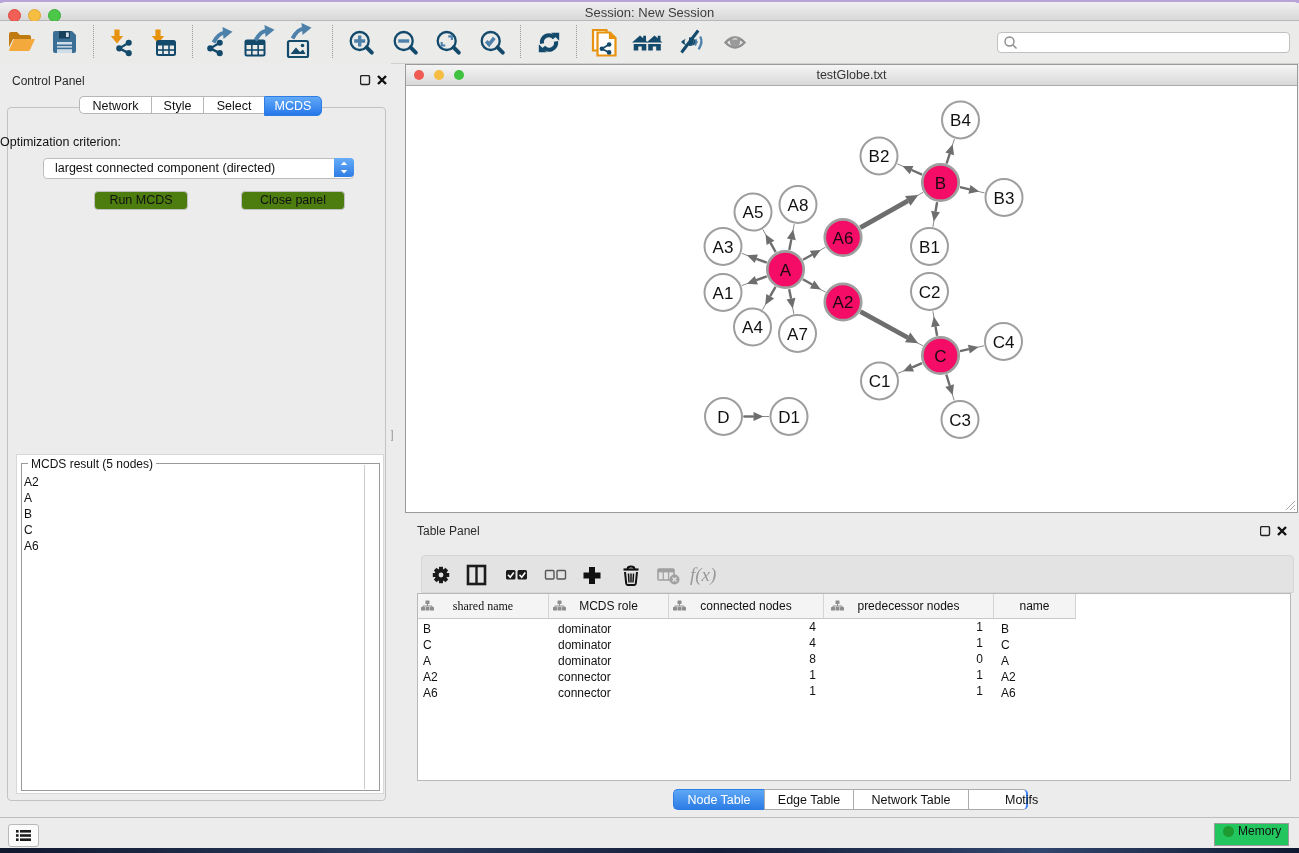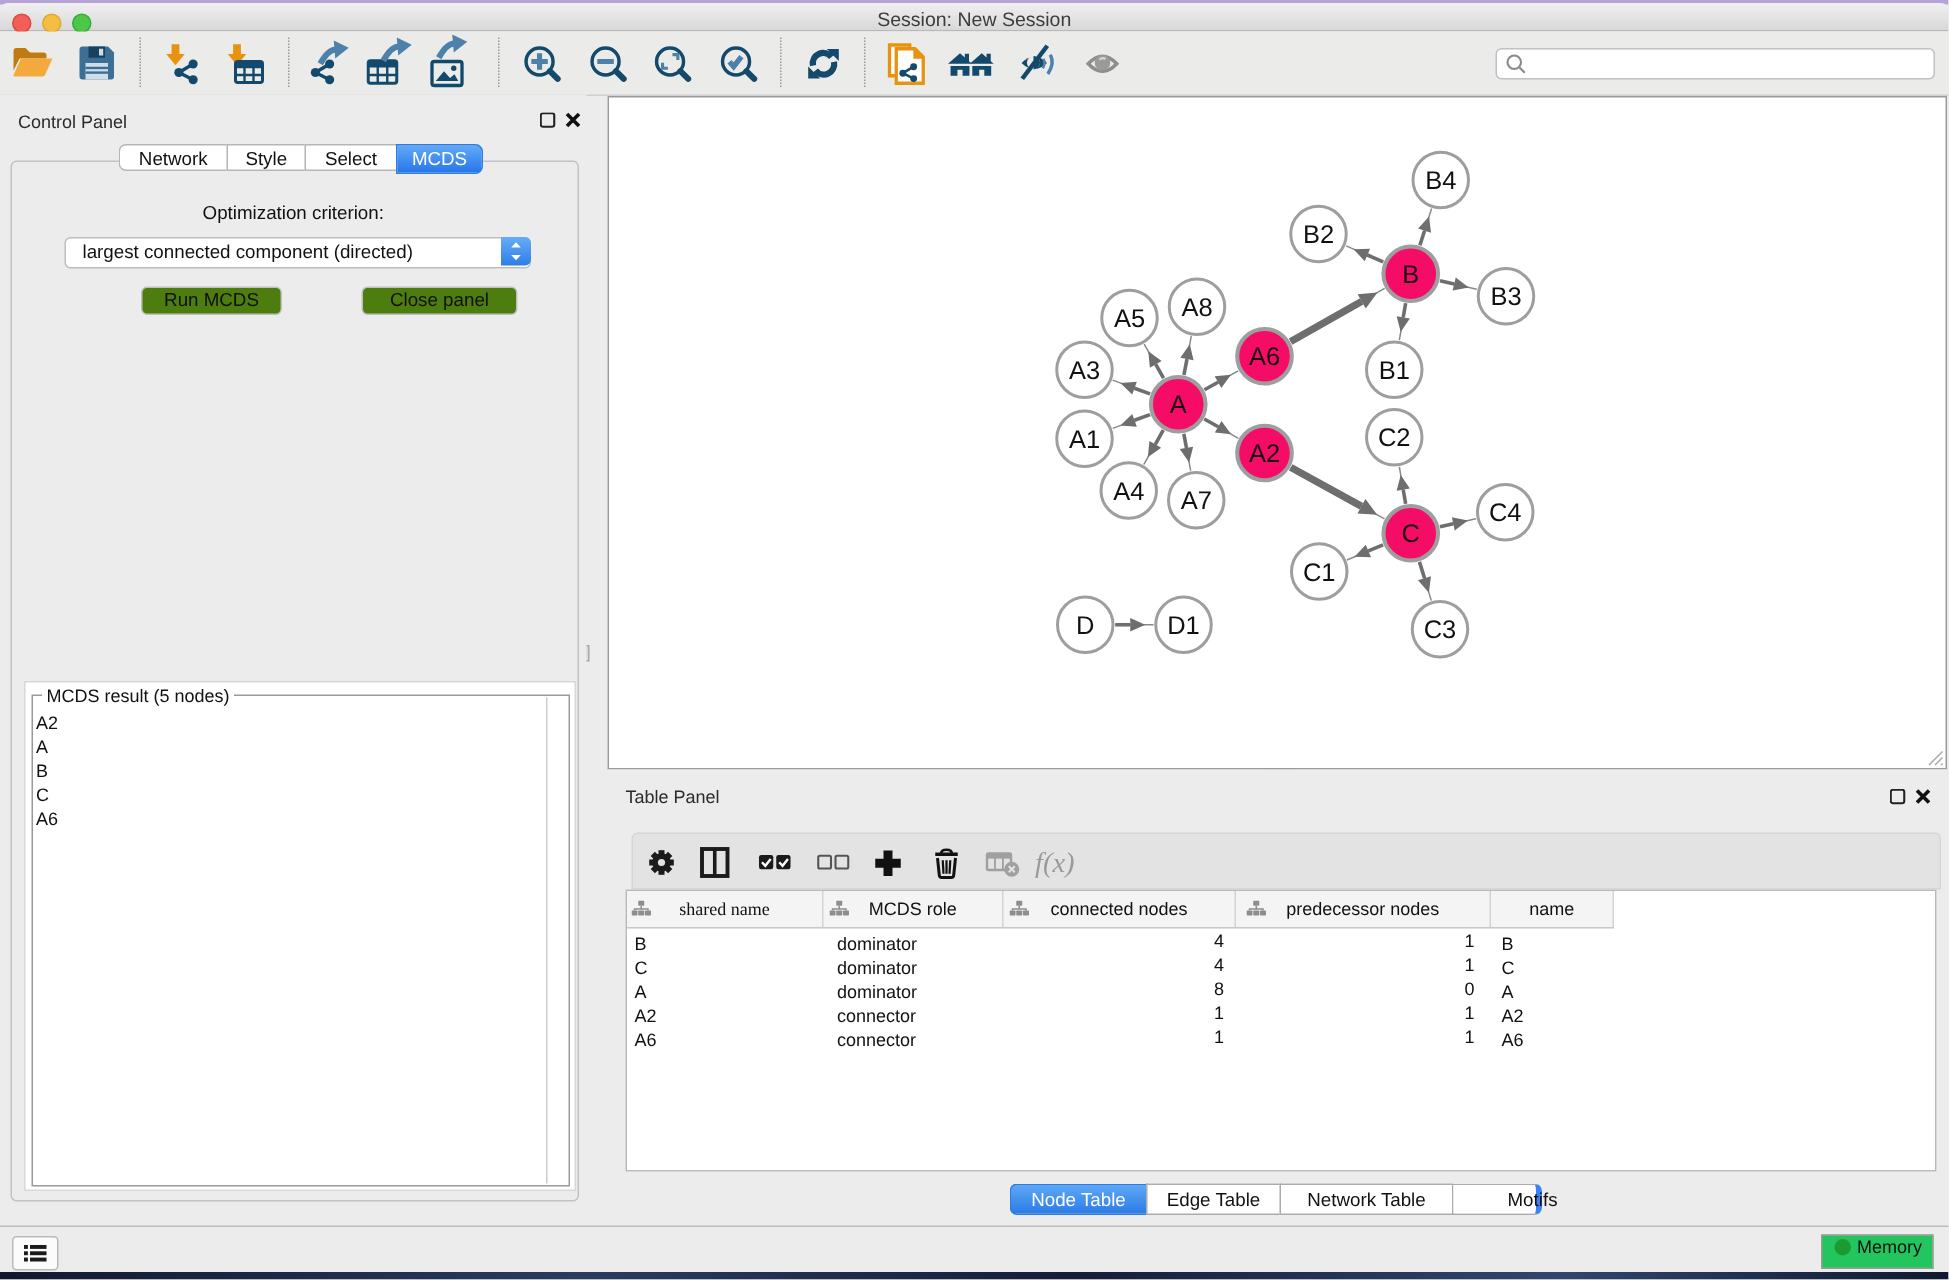--- a/index.html
+++ b/index.html
@@ -25,21 +25,21 @@
 #cpanel .hdr{position:absolute;left:12px;top:11px;font-size:12px;color:#2b2b2b;}
 .winbtns{position:absolute;top:73px;font-size:11px;color:#111;}
 #tabsrow{position:absolute;left:79px;top:33px;height:20px;display:flex;}
 .tab{height:18px;line-height:18px;box-sizing:border-box;font-size:12.5px;background:#fff;
   border:1px solid #b6b6b6;border-right:none;color:#111;text-align:center;}
 .tab.first{border-radius:5px 0 0 5px;}
 .tab.sel{background:linear-gradient(#62aaf7,#2676ea);color:#fff;border:1px solid #2e7de5;
   border-radius:0 5px 5px 0;height:20px;}
 #cpbox{position:absolute;left:7px;top:44px;width:377px;height:692px;
   border:1px solid #c2c2c2;border-radius:4px;background:#ececec;}
-#optlabel{position:absolute;left:0;width:100%;top:72px;text-align:center;
+#optlabel{position:absolute;left:0;width:100%;top:72px;
   font-size:12.5px;color:#111;}
 #combo{position:absolute;left:43px;top:95px;width:298px;height:19px;background:#fff;
   border:1px solid #bdbdbd;border-radius:4px;font-size:12.5px;color:#111;
   line-height:19px;padding-left:11px;}
 #combobtn{position:absolute;right:-1px;top:-1px;width:20px;height:19px;
   background:linear-gradient(#67acf8,#2f7ee6);border-radius:0 4px 4px 0;}
 .btn{position:absolute;height:17px;background:#4d7c0f;border:1px solid #c0c0c0;
   border-radius:4px;font-size:12.5px;color:#111;text-align:center;line-height:17px;}
 #resultwrap{position:absolute;left:16px;top:391px;width:366px;height:338px;background:#fff;
   border:1px solid #d8d8d8;}
@@ -69,21 +69,21 @@
 .hcell{position:absolute;top:0;height:24px;border-right:1px solid #d4d4d4;}
 .sorticon{position:absolute;top:6px;}
 .hlabel{position:absolute;top:5px;left:0;width:100%;text-align:center;font-size:12px;}
 .tcell{position:absolute;font-size:12px;color:#111;height:16px;line-height:16px;}
 #tabs2{position:absolute;left:268px;top:276px;height:21px;display:flex;
   font-size:12.5px;}
 .tab2{height:21px;line-height:21px;box-sizing:border-box;text-align:center;background:#fff;color:#111;
   border:1px solid #ababab;border-right:none;}
 .tab2.sel{background:linear-gradient(#5ea8f7,#2c7ce5);color:#fff;border-color:#2c7ce5;}
 .tab2.first{border-radius:5px 0 0 5px;}
-.tab2.last{border-radius:0 5px 5px 0;border-right:4px solid #3b82f6;padding-left:36px;}
+.tab2.last{border-radius:0 5px 5px 0;border-right:2px solid #3b82f6;padding-left:36px;}
 
 #statusbar{left:0;top:817px;width:1299px;height:31px;background:#ececec;
   border-top:1px solid #bcbcbc;}
 #memorybtn{position:absolute;left:1214px;top:5px;width:73px;height:21px;background:#22c55e;
   border:1px solid #9b9b9b;font-size:12px;color:#111;}
 #listbtn{position:absolute;left:8px;top:6px;width:29px;height:21px;background:#fbfbfb;
   border:1px solid #b9b9b9;border-radius:3px;}
 #desktop-bottom{left:0;top:848px;width:1299px;height:5px;
   background:linear-gradient(90deg,#10182e,#2a3c60 30%,#141d38 55%,#31466e 80%,#0f1830);}
 </style>
@@ -252,20 +252,26 @@
   <div id="resultwrap">
     <div id="fieldset">
       <div id="legend">MCDS result (5 nodes)</div>
       <div id="mcdslist">A2<br>A<br>B<br>C<br>A6</div>
       <div id="vscroll"></div>
     </div>
   </div>
 </div>
 
 <div class="abs" id="netwin">
+  <div id="nettitle">
+    <span class="tl2" style="left:8px;background:#ef5a52;"></span>
+    <span class="tl2" style="left:27.5px;background:#f5bd41;"></span>
+    <span class="tl2" style="left:47.5px;background:#3ec23f;"></span>
+    <div class="title">testGlobe.txt</div>
+  </div>
   <div id="graphhost" style="position:absolute;left:12px;top:21px;"><svg id="graph" width="893" height="426" font-family="Liberation Sans, sans-serif">
         <line x1="348.7" y1="190.4" x2="323.8" y2="199.6" stroke="#888" stroke-width="1"></line>
         <line x1="348.7" y1="190.4" x2="338.3" y2="194.2" stroke="#6e6e6e" stroke-width="2.4"></line>
         <polygon points="328.9,197.7 336.8,190.0 339.9,198.5" fill="#6e6e6e"></polygon>
         <line x1="348.7" y1="176.6" x2="323.8" y2="167.4" stroke="#888" stroke-width="1"></line>
         <line x1="348.7" y1="176.6" x2="338.3" y2="172.8" stroke="#6e6e6e" stroke-width="2.4"></line>
         <polygon points="328.9,169.3 339.9,168.5 336.8,177.0" fill="#6e6e6e"></polygon>
         <line x1="357.5" y1="200.8" x2="344.5" y2="223.7" stroke="#888" stroke-width="1"></line>
         <line x1="357.5" y1="200.8" x2="352.2" y2="210.2" stroke="#6e6e6e" stroke-width="2.4"></line>
         <polygon points="347.2,218.9 348.3,208.0 356.1,212.5" fill="#6e6e6e"></polygon>

